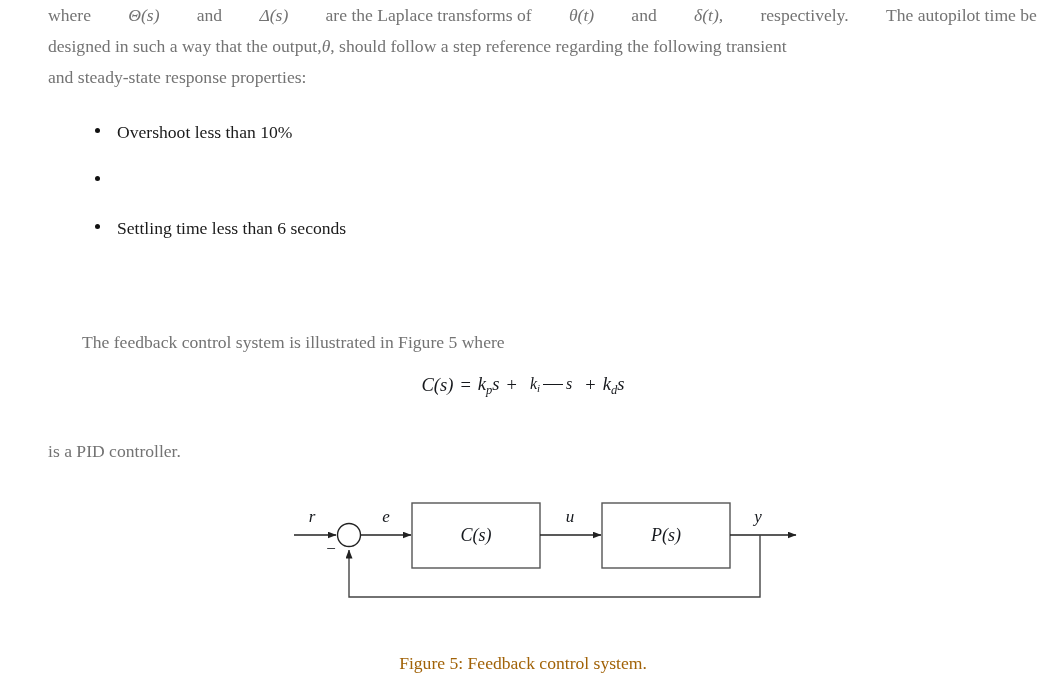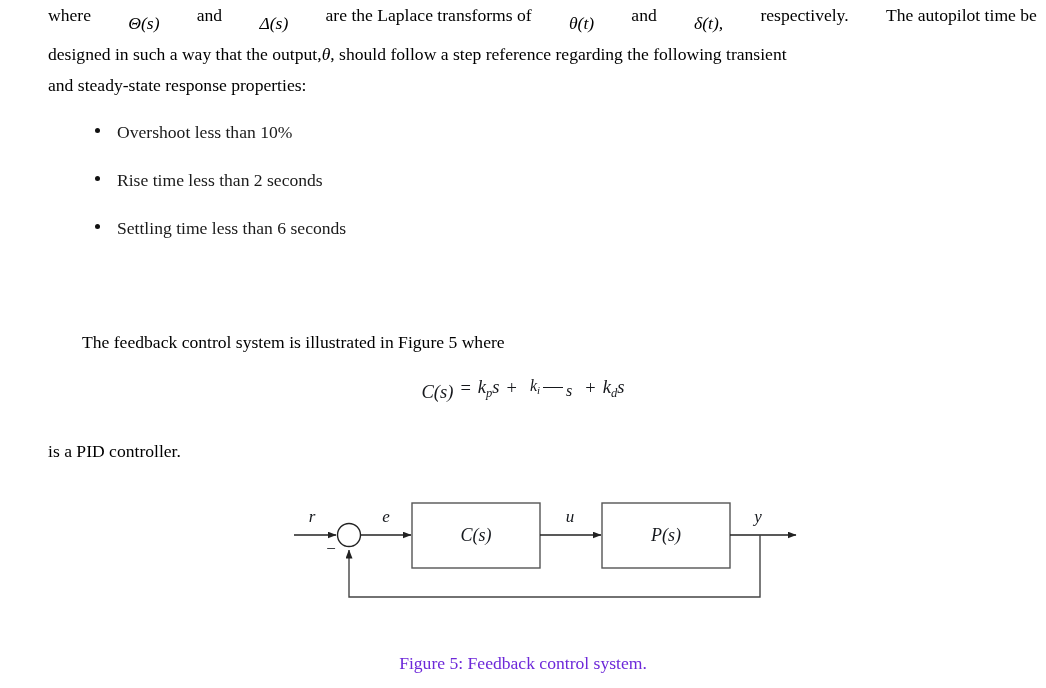--- a/index.html
+++ b/index.html
@@ -20,21 +20,21 @@
     position: absolute;
     inset: 0;
   }
 
   
   .para {
     position: absolute;
     font-size: 17.6px;
     line-height: 31px;
     text-align: justify;
-    color: #000000;
+    color: #737373;
   }
   .para .ln {
     display: block;
     white-space: nowrap;
   }
   .para .ln.justify {
     display: flex;
     justify-content: space-between;
   }
   .para .ln.justify > span { display: inline-block; }
@@ -50,21 +50,21 @@
     top: 436px;
     width: 400px;
   }
 
   #figure-intro {
     left: 82px;
     top: 327px;
     width: 600px;
   }
 
-  .mi { font-style: italic; font-family: "Liberation Serif", "DejaVu Serif", serif; margin-top: 8px; }
+  .mi { font-style: italic; font-family: "Liberation Serif", "DejaVu Serif", serif; }
 
   
   #requirements-list {
     position: absolute;
     left: 92px;
     top: 122px;
     width: 520px;
     margin: 0;
     padding: 0;
     list-style: none;
@@ -161,21 +161,21 @@
   }
 
   
   #figure-caption {
     position: absolute;
     left: 0;
     top: 653px;
     width: 1046px;
     text-align: center;
     font-size: 17.6px;
-    color: #6d28d9;
+    color: #a16207;
   }
 </style>
 </head>
 <body>
 
 <div class="page">
 
   <div class="para" id="intro-paragraph">
     <span class="ln justify">
       <span>where</span>
@@ -193,21 +193,20 @@
     <span class="ln">and steady-state response properties:</span>
   </div>
 
   <ul id="requirements-list">
     <li>
       <span class="bullet"></span>
       <span>Overshoot less than 10%</span>
     </li>
     <li>
       <span class="bullet"></span>
-      <span>Rise time less than 2 seconds</span>
     </li>
     <li>
       <span class="bullet"></span>
       <span>Settling time less than 6 seconds</span>
     </li>
   </ul>
 
   <div class="para" id="figure-intro">
     <span class="ln">The feedback control system is illustrated in Figure 5 where</span>
   </div>

